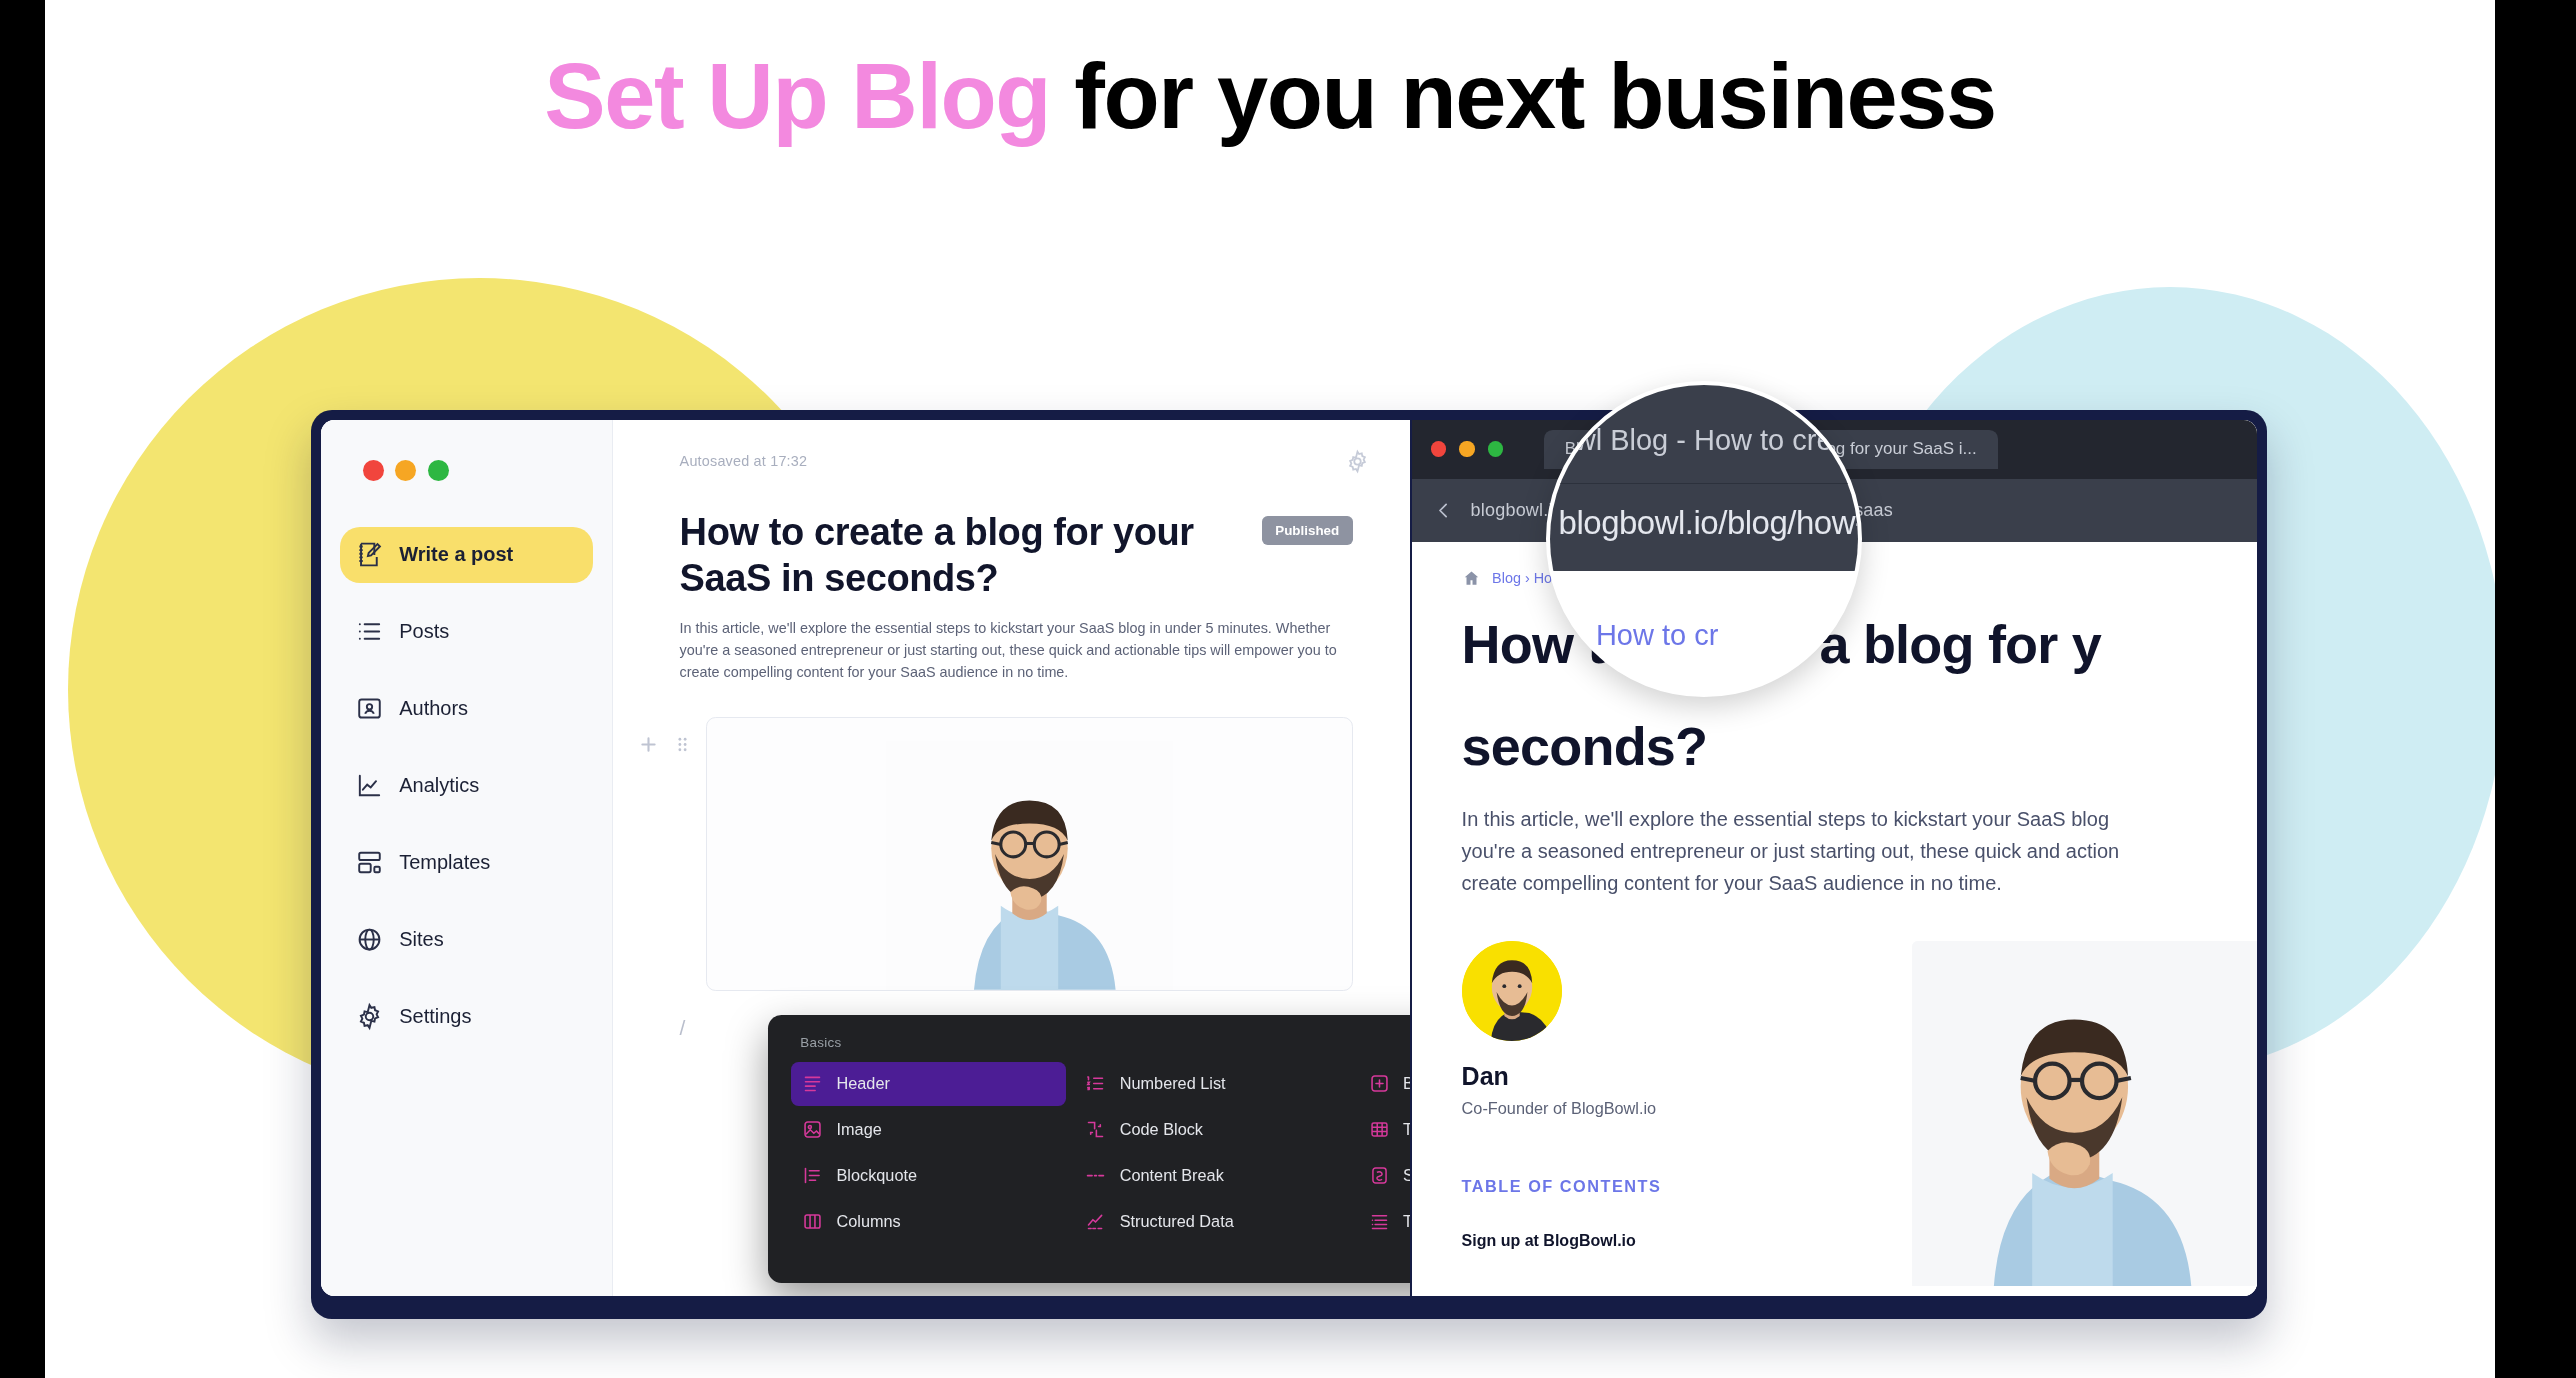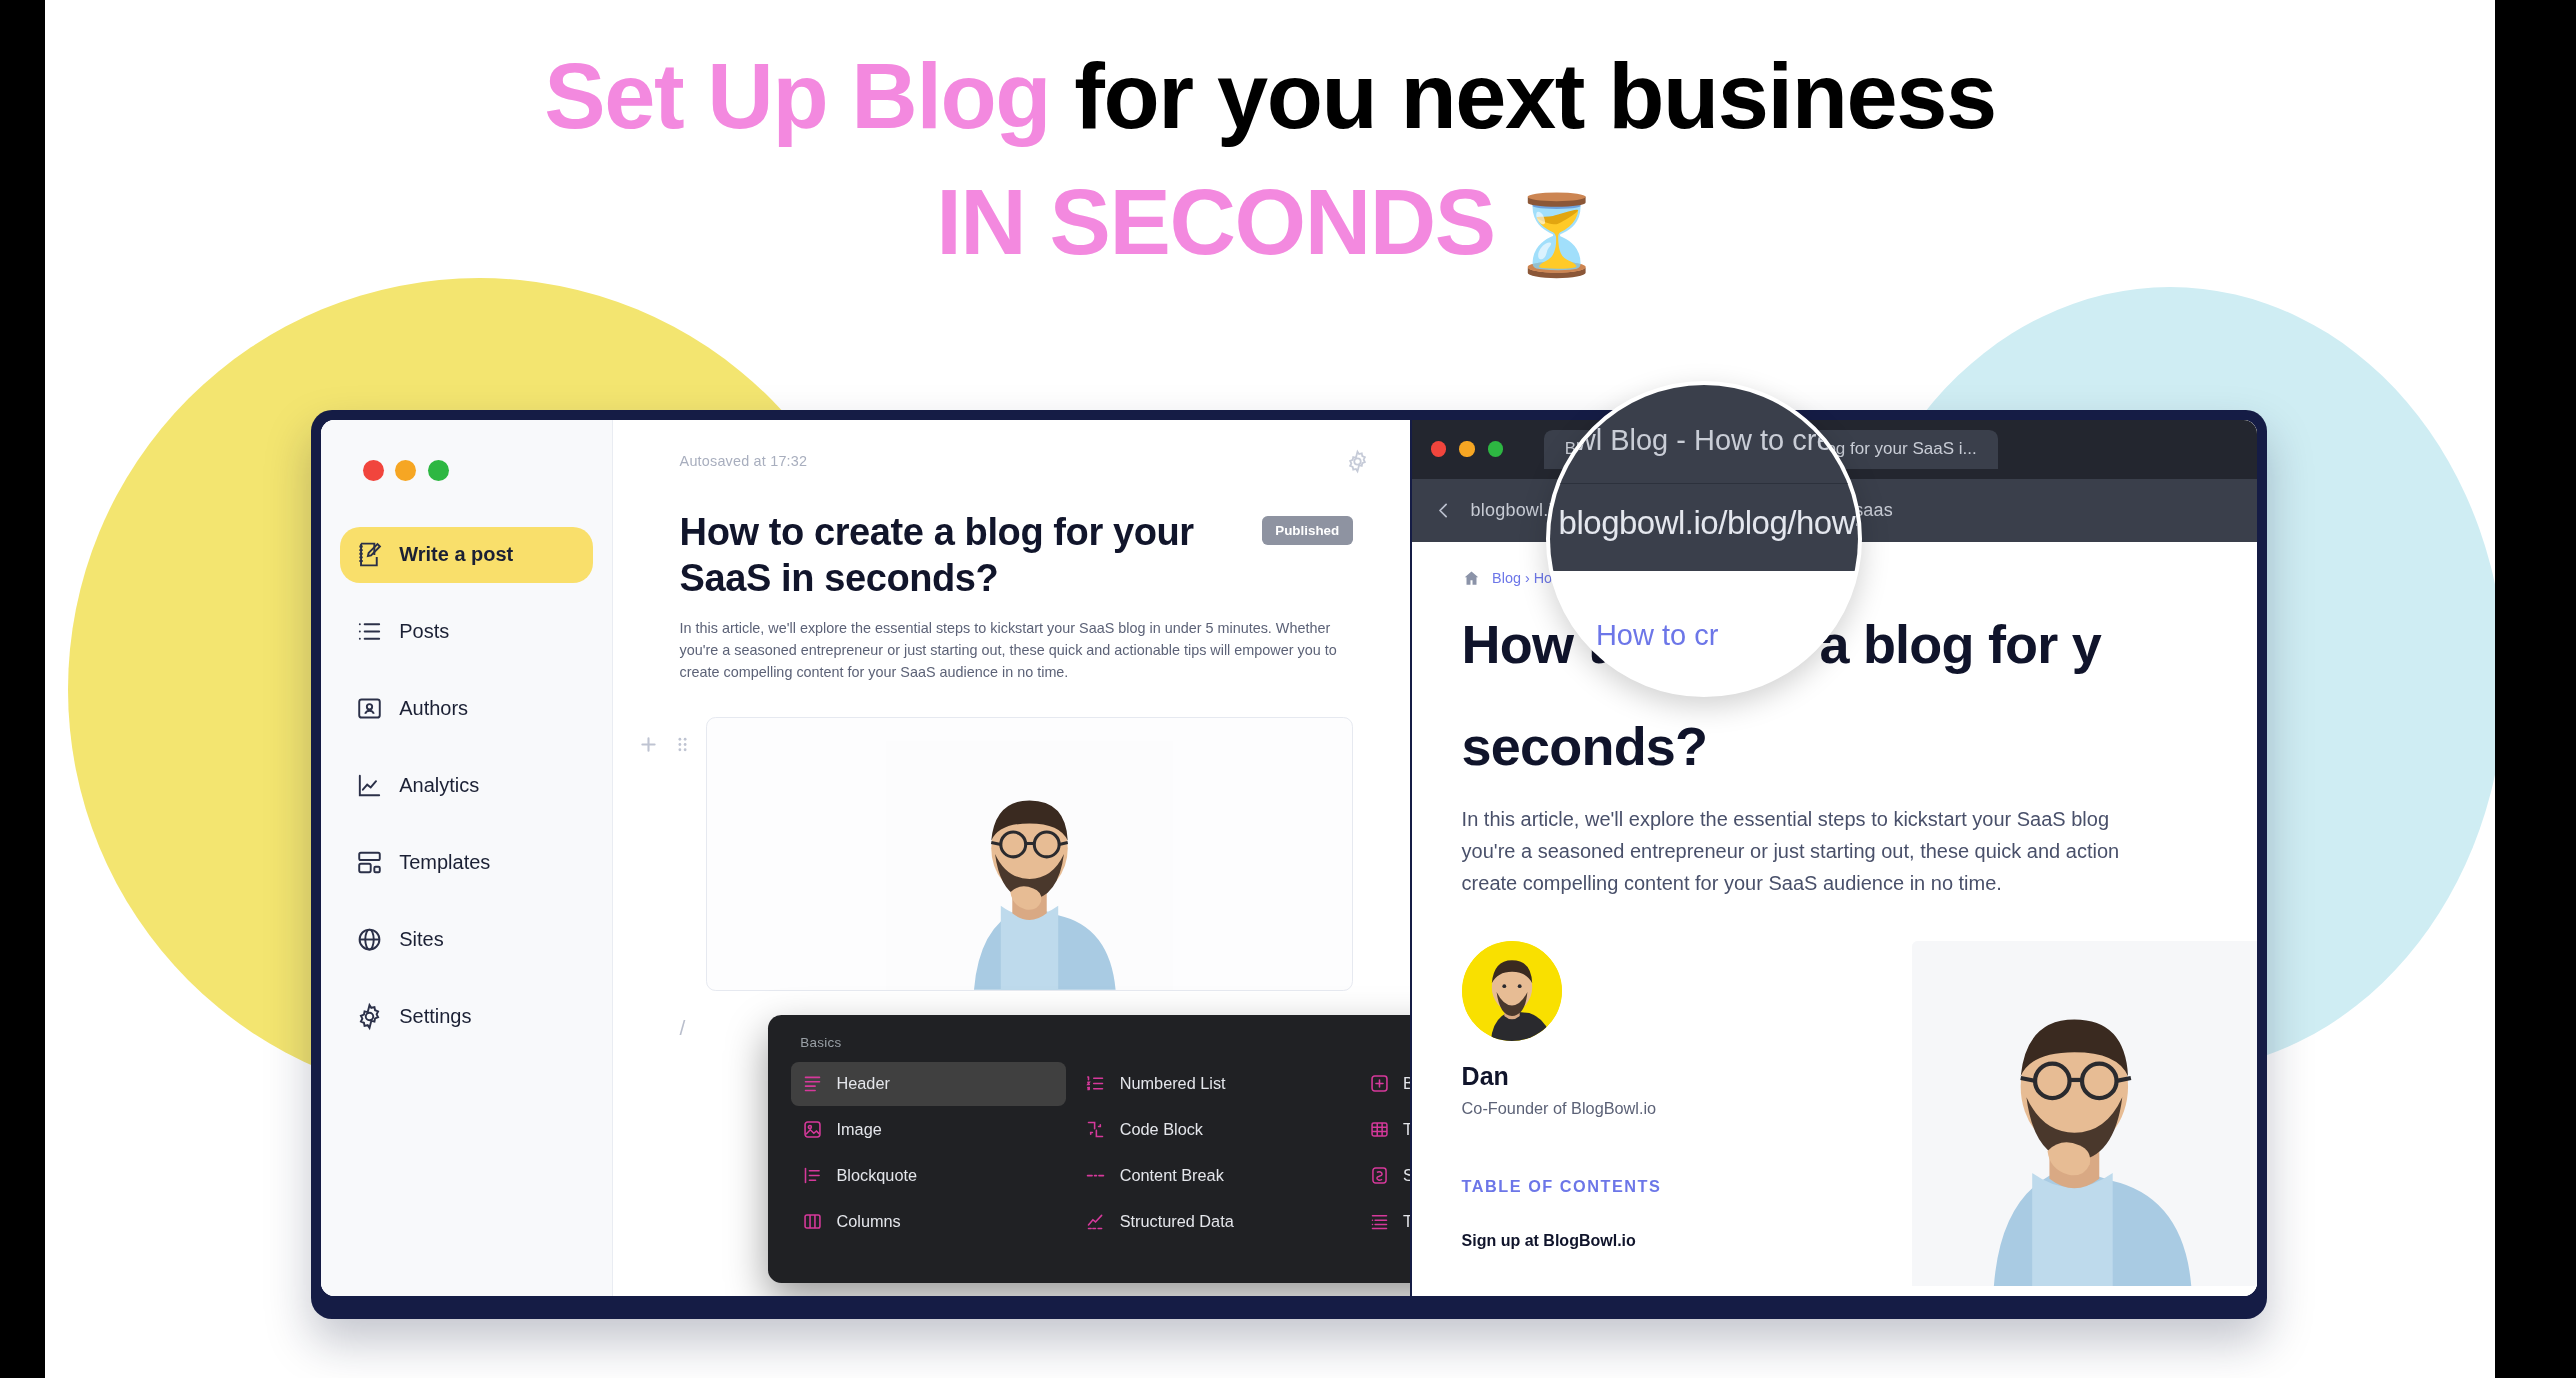--- a/index.html
+++ b/index.html
@@ -194,21 +194,21 @@
   #block-grid {
     display: grid;
     grid-template-columns: repeat(3, 1fr);
     gap: 1.9px 7.7px;
   }
   .block-item {
     display: flex; align-items: center; gap: 13.4px;
     height: 44px; padding: 0 11.5px; border-radius: 7.7px;
     color: #E4E6EB; font-size: 16.3px;
   }
-  .block-item.highlight { background: #404040; }
+  .block-item.highlight { background: #4c1d95; }
   .block-ico {
     width: 21px; height: 21px; flex: 0 0 21px; color: #D6399B;
   }
   .block-ico svg { width: 100%; height: 100%; display: block; }
 
   
   #browser-pane {
     flex: 1; height: 100%;
     background: #ffffff;
     display: flex; flex-direction: column;
@@ -339,23 +339,20 @@
 </head>
 <body>
 
 <div class="letterbox" id="lb-left"></div>
 <div class="letterbox" id="lb-right"></div>
 
 <div id="stage">
 
   <div id="headline">
     <span class="pink">Set Up Blog</span><span> for you next business</span>
-    <span class="line2">
-      <span class="pink">IN SECONDS</span><span class="hourglass">⏳</span>
-    </span>
   </div>
 
   <div class="blob" id="blob-yellow"></div>
   <div class="blob" id="blob-cyan"></div>
 
   <div id="window-frame">
     <div id="window-inner">
 
       <div id="editor-pane">
 

